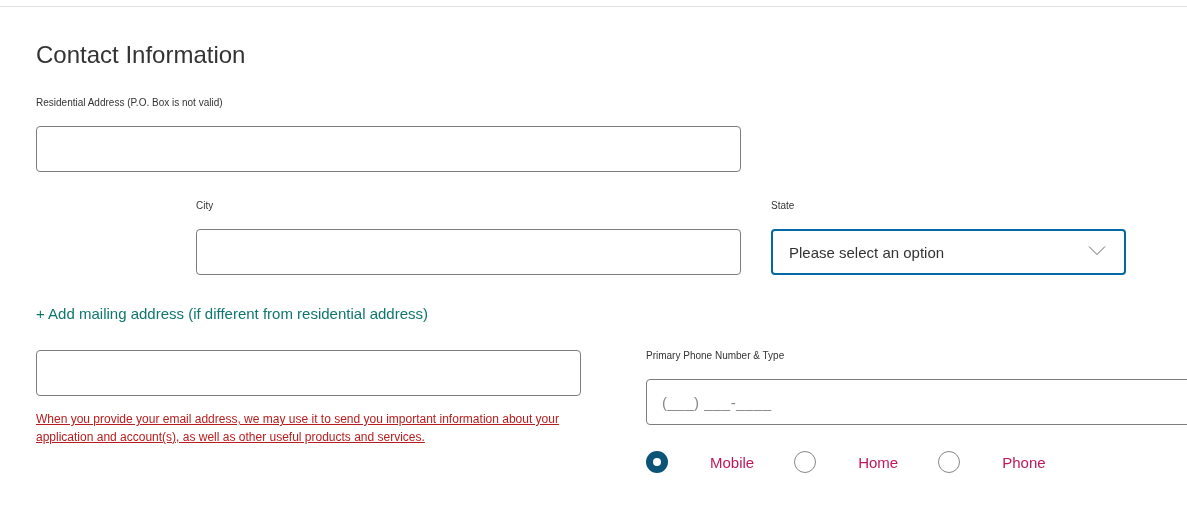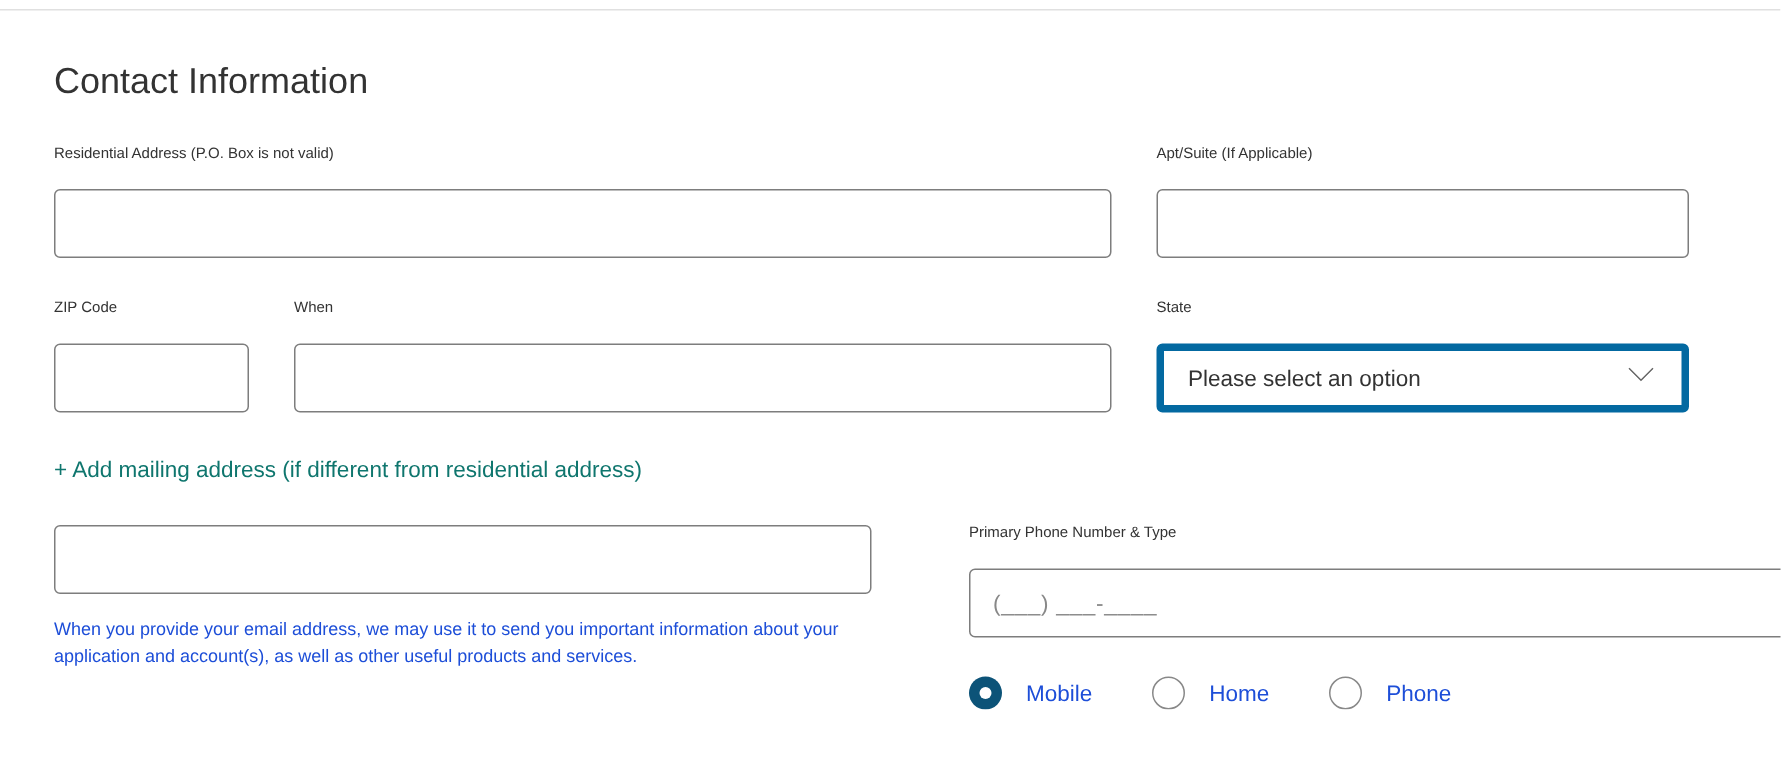--- a/index.html
+++ b/index.html
@@ -51,21 +51,21 @@
     font-size: 15px;
     color: #333;
     background: #fff;
     outline: none;
     font-family: inherit;
   }
   .input::placeholder { color: #888; }
   .select {
     position: relative;
     height: 46px;
-    border: 5px solid #0369a1;
+    border: 2px solid #0369a1;
     border-radius: 4px;
     background: #fff;
     display: flex;
     align-items: center;
     padding: 0 40px 0 16px;
     font-size: 15px;
     color: #333;
     cursor: pointer;
   }
   .select .chev {
@@ -76,24 +76,25 @@
   }
   .link {
     color: #0f766e;
     font-size: 15px;
     margin: 30px 0 28px 0;
     cursor: pointer;
     display: inline-block;
   }
   .helper {
     font-size: 12px;
-    color: #1d4ed8;
+    color: #b91c1c;
     line-height: 1.5;
     margin-top: 14px;
     max-width: 540px;
+    text-decoration: underline;
   }
   .phone-wrap {
     position: relative;
     height: 46px;
   }
   .phone-wrap .input {
     width: 100%;
     padding-left: 16px;
   }
   .phone-wrap .mask-overlay {
@@ -130,51 +131,44 @@
     border: none;
     background: #0c5378;
   }
   .radio.selected .radio-inner {
     width: 8px; height: 8px;
     border-radius: 50%;
     background: #fff;
   }
   .radio-label {
     font-size: 15px;
-    color: #1d4ed8;
+    color: #be185d;
+    margin-left: 26px;
   }
 </style>
 </head>
 <body>
 
 <div class="page">
   <div class="topline"></div>
   <div class="container">
 
     <h1 class="heading">Contact Information</h1>
 
     <div class="form" style="margin-bottom:28px;">
       <div class="field" style="grid-column:1 / span 2;">
         <span class="label">Residential Address (P.O. Box is not valid)</span>
         <input class="input" type="text" value="" style="">
       </div>
       <div style="grid-column:3;"></div>
-      <div class="field" style="grid-column:4;">
-        <span class="label">Apt/Suite (If Applicable)</span>
-        <input class="input" type="text" value="" style="">
-      </div>
     </div>
 
     <div class="form">
-      <div class="field" style="grid-column:1; padding-right:30px;">
-        <span class="label">ZIP Code</span>
-        <input class="input" type="text" style="width: 100%;" value="">
-      </div>
       <div class="field" style="grid-column:2;">
-        <span class="label">When</span>
+        <span class="label">City</span>
         <input class="input" type="text" value="" style="">
       </div>
       <div style="grid-column:3;"></div>
       <div class="field" style="grid-column:4;">
         <span class="label">State</span>
         <div class="select">
           <span>Please select an option</span>
           <span class="chev">
             <svg width="18" height="12" viewBox="0 0 18 12">
                 <path d="M1 1 L9 9 L17 1" fill="none" stroke="#666" stroke-width="1"></path>

